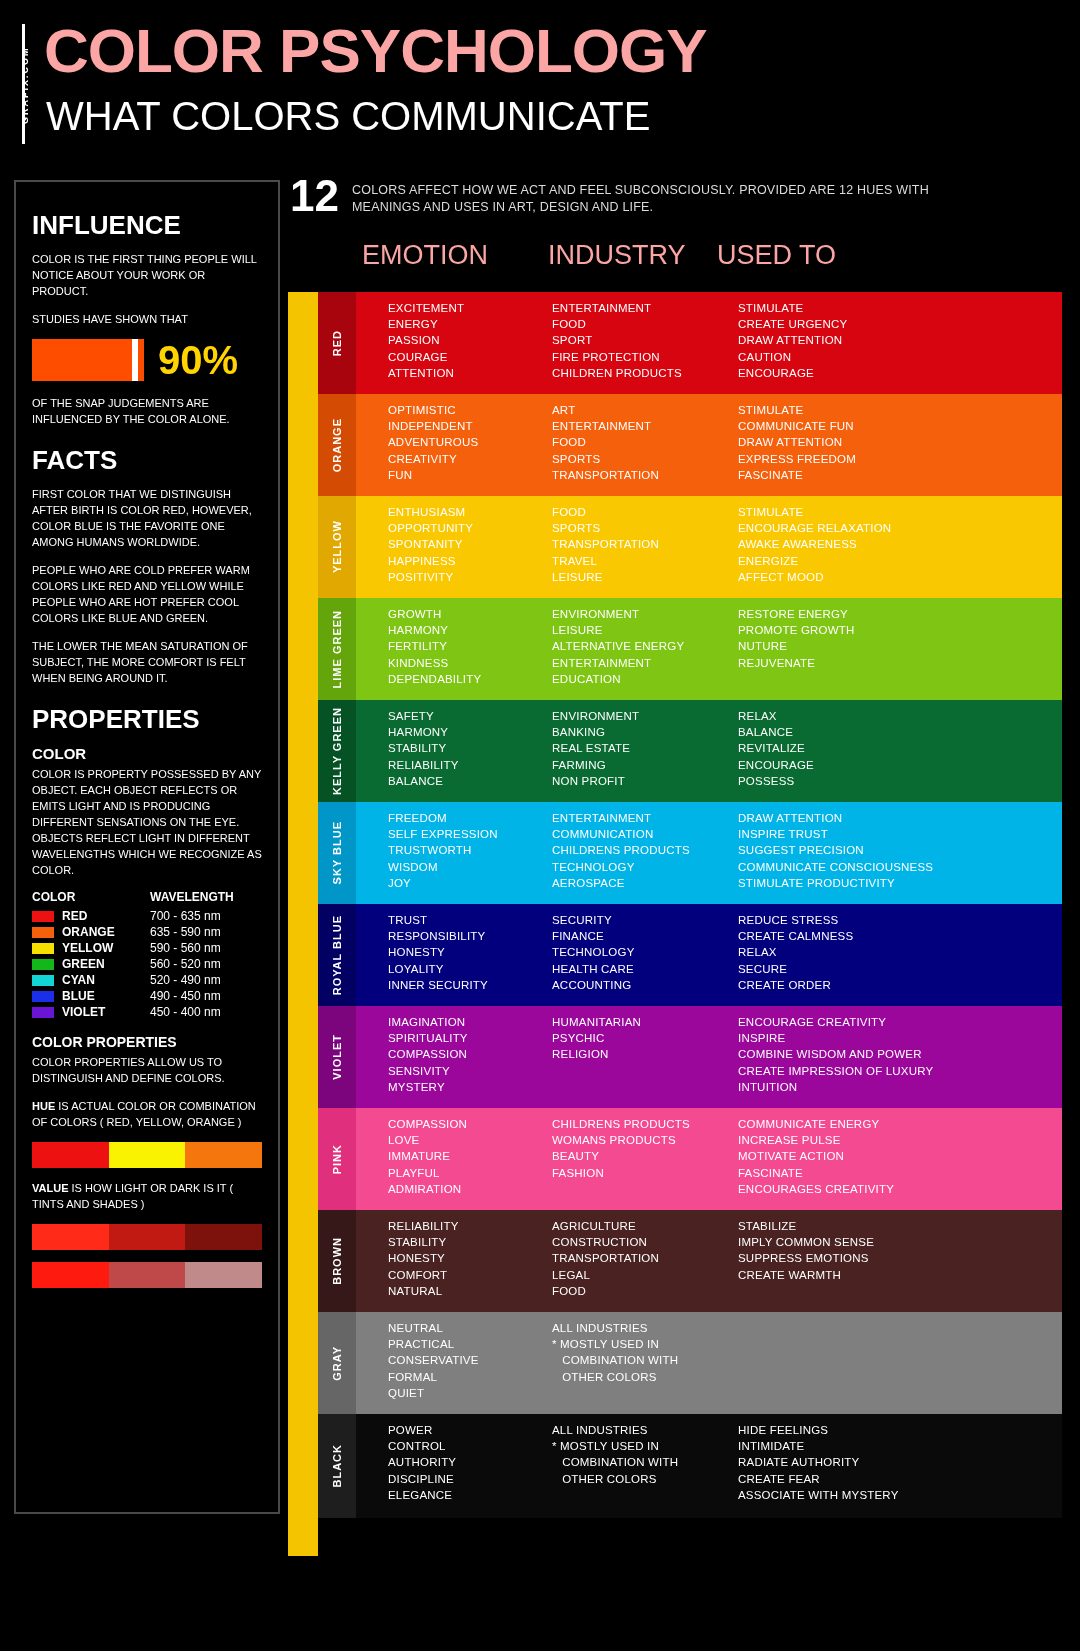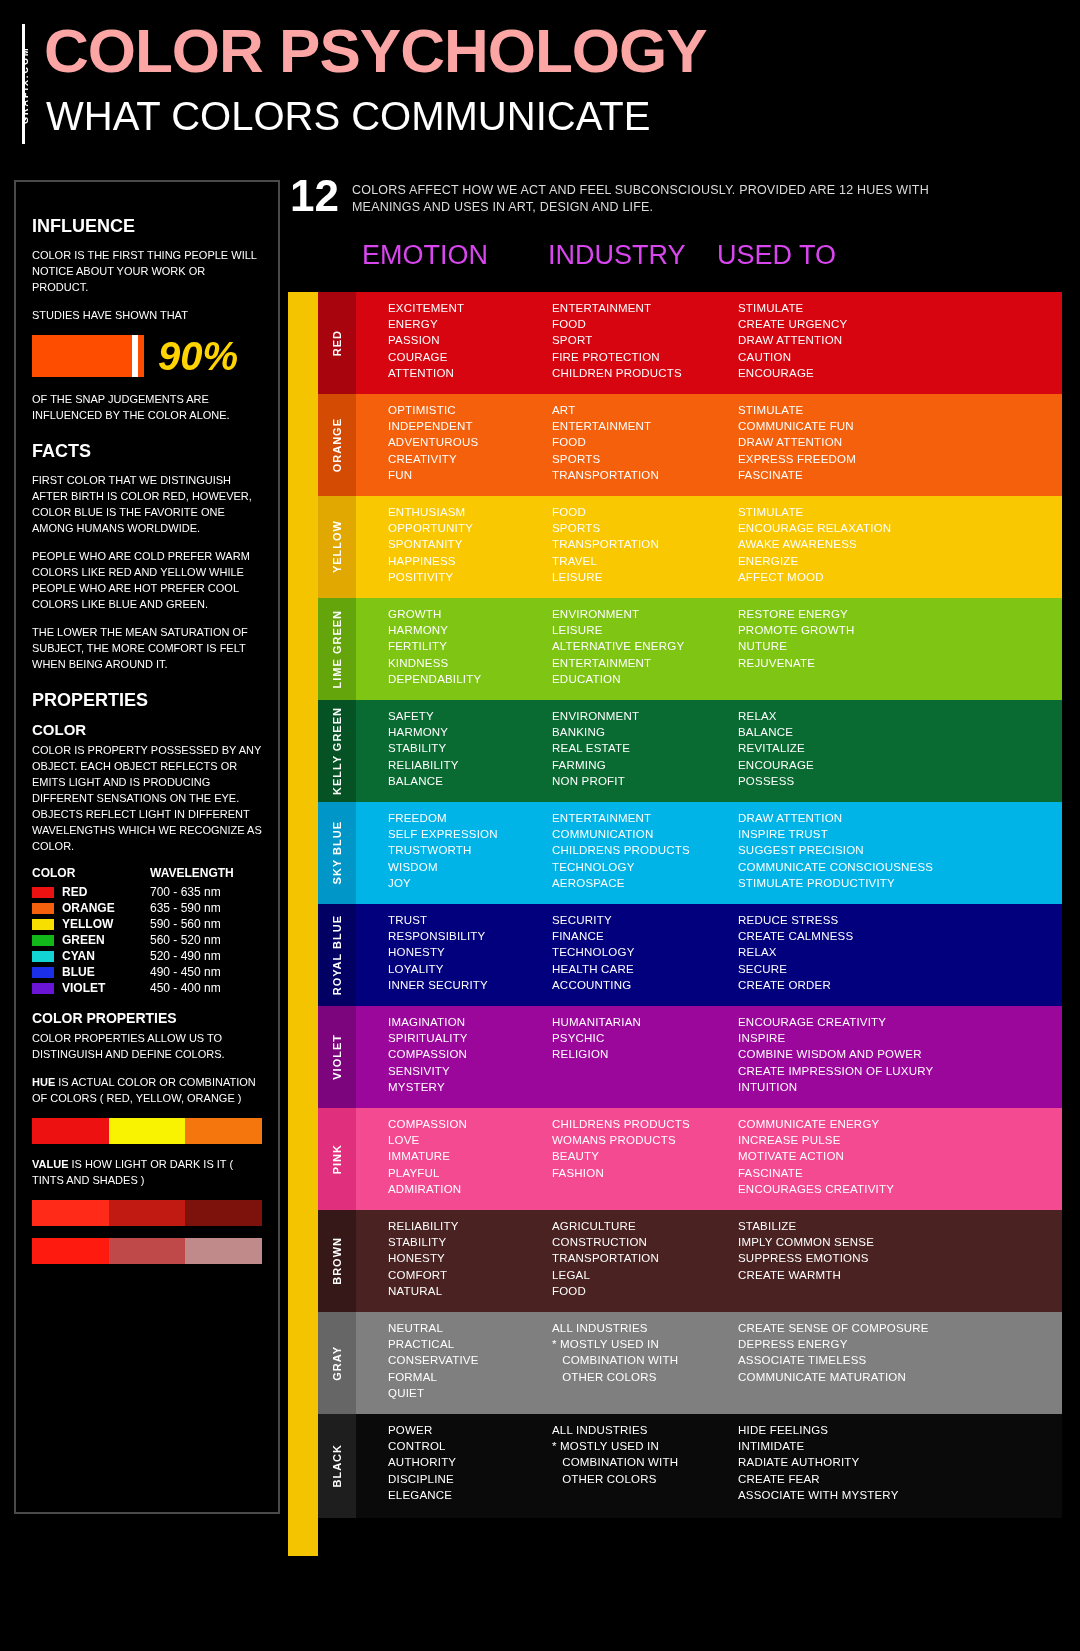--- a/index.html
+++ b/index.html
@@ -26,29 +26,29 @@
     position:absolute;left:46px;top:92px;
     font-size:40px;font-weight:400;letter-spacing:0px;line-height:48px;
     color:#fff;
   }
 
   
   .left-panel{
     position:absolute;left:14px;top:180px;width:266px;height:1334px;
     border:2px solid #4a4a4a;box-sizing:border-box;padding:18px 16px;
   }
-  .lp-h1{font-size:18px;font-weight:bold;letter-spacing:0px;margin:16px 0 10px 0;}
+  .lp-h1{font-size:26px;font-weight:bold;letter-spacing:0px;margin:10px 0 10px 0;}
   .lp-h2{font-size:15px;font-weight:bold;margin:0 0 4px 0;}
   .lp-p{font-size:11px;line-height:16px;margin:0 0 12px 0;color:#fff;}
   .lp-p b{font-weight:bold;}
 
   .pct-row{display:flex;align-items:center;margin:6px 0 14px 0;}
   .pct-bar{width:100px;height:42px;background:#ff4d00;border-right:6px solid #fff;}
   .pct-bar-tail{width:6px;height:42px;background:#ff4d00;}
-  .pct-num{font-size:40px;font-weight:bold;color:#ffd400;margin-left:14px;line-height:40px;font-style:italic;}
+  .pct-num{font-size:40px;font-weight:bold;color:#ffd400;margin-left:14px;line-height:40px;}
 
   
   .wl-table{width:100%;border-collapse:collapse;margin:4px 0 14px 0;}
   .wl-table th{font-size:12px;text-align:left;font-weight:bold;padding:0 0 4px 0;}
   .wl-table td{font-size:12px;padding:1px 0;vertical-align:middle;}
   .sw{display:inline-block;width:22px;height:11px;margin-right:8px;vertical-align:middle;}
   .wl-name{font-weight:bold;font-size:12px;}
   .wl-col1{width:118px;}
 
   .strip{display:flex;height:26px;margin:6px 0 12px 0;}
@@ -58,21 +58,21 @@
   .intro{position:absolute;left:290px;top:178px;width:760px;}
   .intro-num{
     position:absolute;left:0;top:-4px;font-size:44px;font-weight:bold;color:#fff;line-height:44px;
   }
   .intro-text{
     position:absolute;left:62px;top:4px;width:640px;
     font-size:12.5px;line-height:17px;color:#dcdcdc;letter-spacing:.2px;
   }
 
   .col-heads{position:absolute;left:290px;top:240px;width:760px;height:52px;}
-  .col-heads span{position:absolute;font-size:27px;font-weight:400;color:#d946ef;}
+  .col-heads span{position:absolute;font-size:27px;font-weight:400;color:#fca5a5;}
   .ch-emotion{left:72px;top:0;}
   .ch-industry{left:258px;top:0;}
   .ch-usedto{left:427px;top:0;}
 
   
   .accent-bar{position:absolute;left:288px;top:292px;width:30px;height:1264px;background:#f5c400;}
 
   .table{position:absolute;left:318px;top:292px;width:744px;}
   .row{display:flex;align-items:stretch;width:744px;}
   .rowlabel{
@@ -486,26 +486,20 @@
           <div>CONSERVATIVE</div>
           <div>FORMAL</div>
           <div>QUIET</div>
         </div>
         <div class="cell c2">
           <div>ALL INDUSTRIES</div>
           <div>* MOSTLY USED IN</div>
           <div>   COMBINATION WITH</div>
           <div>   OTHER COLORS</div>
         </div>
-        <div class="cell c3">
-          <div>CREATE SENSE OF COMPOSURE</div>
-          <div>DEPRESS ENERGY</div>
-          <div>ASSOCIATE TIMELESS</div>
-          <div>COMMUNICATE MATURATION</div>
-        </div>
       </div>
     </div>
     <div class="row" style="background: rgb(10, 10, 10); height: 104px; color: rgb(255, 255, 255);">
       <div class="rowlabel" style="background: rgb(30, 30, 30);">
         <span style="color: rgb(255, 255, 255);">BLACK</span>
       </div>
       <div class="cells">
         <div class="cell c1">
           <div>POWER</div>
           <div>CONTROL</div>

